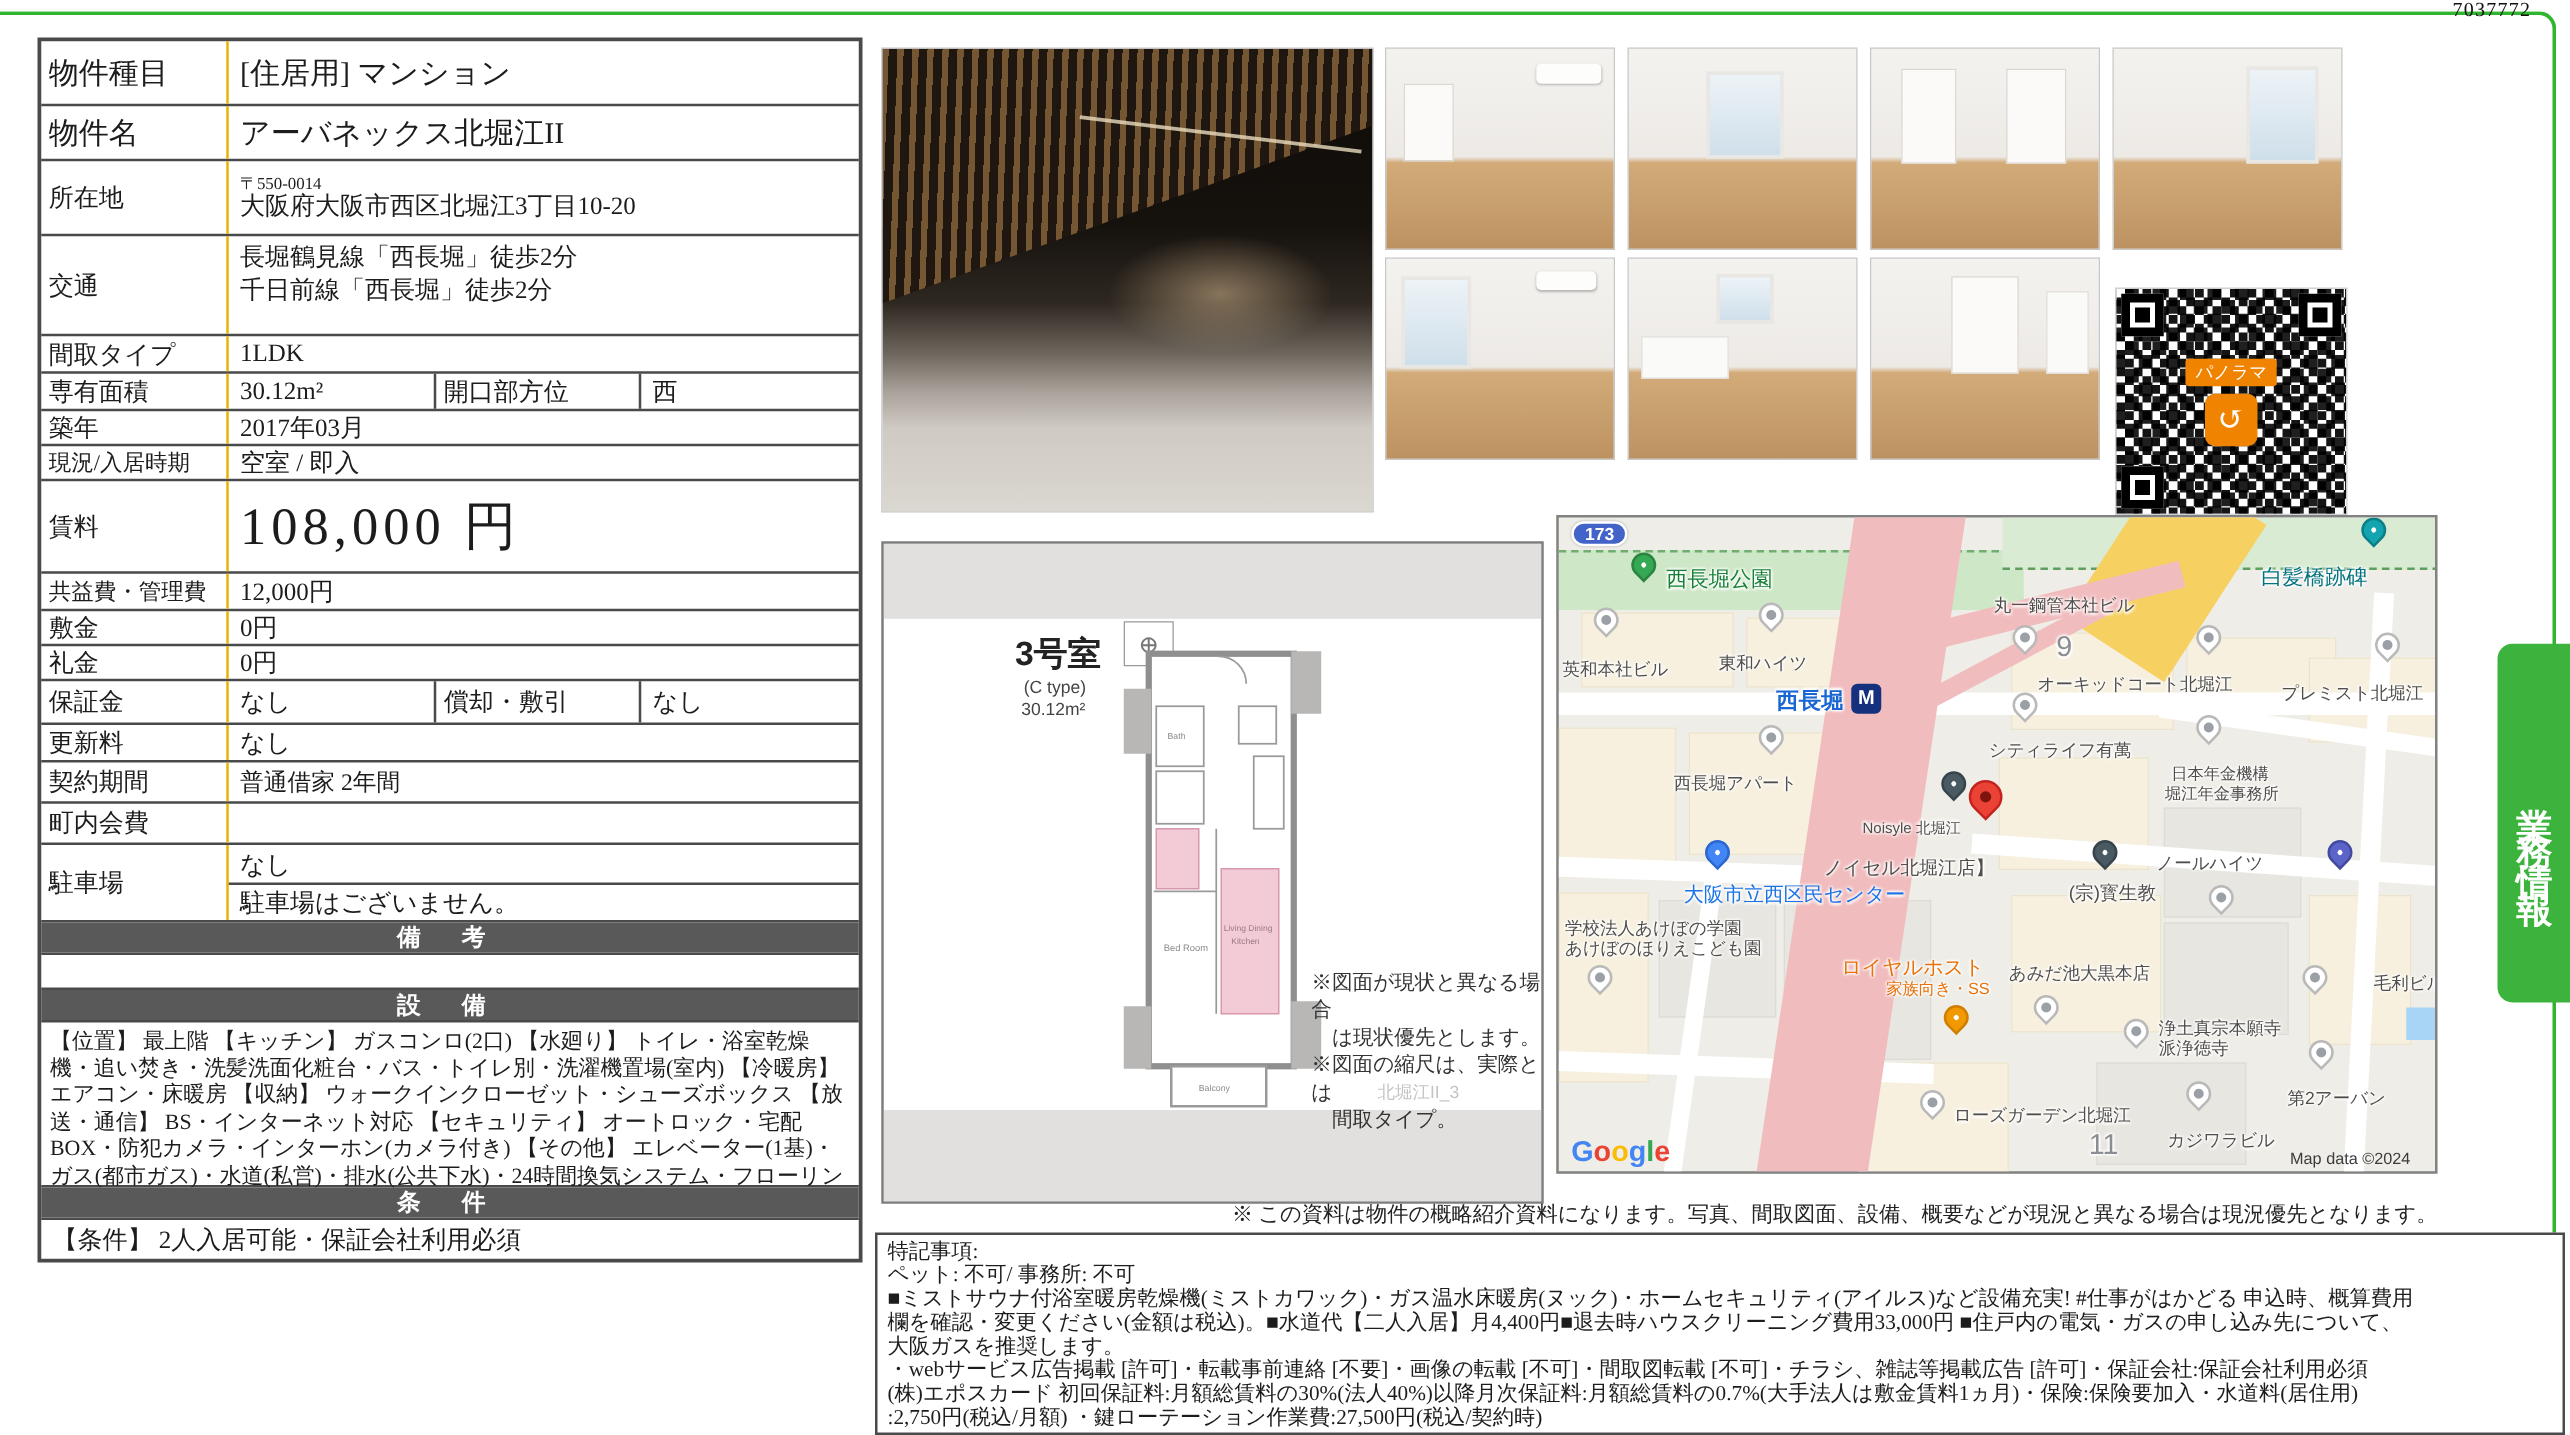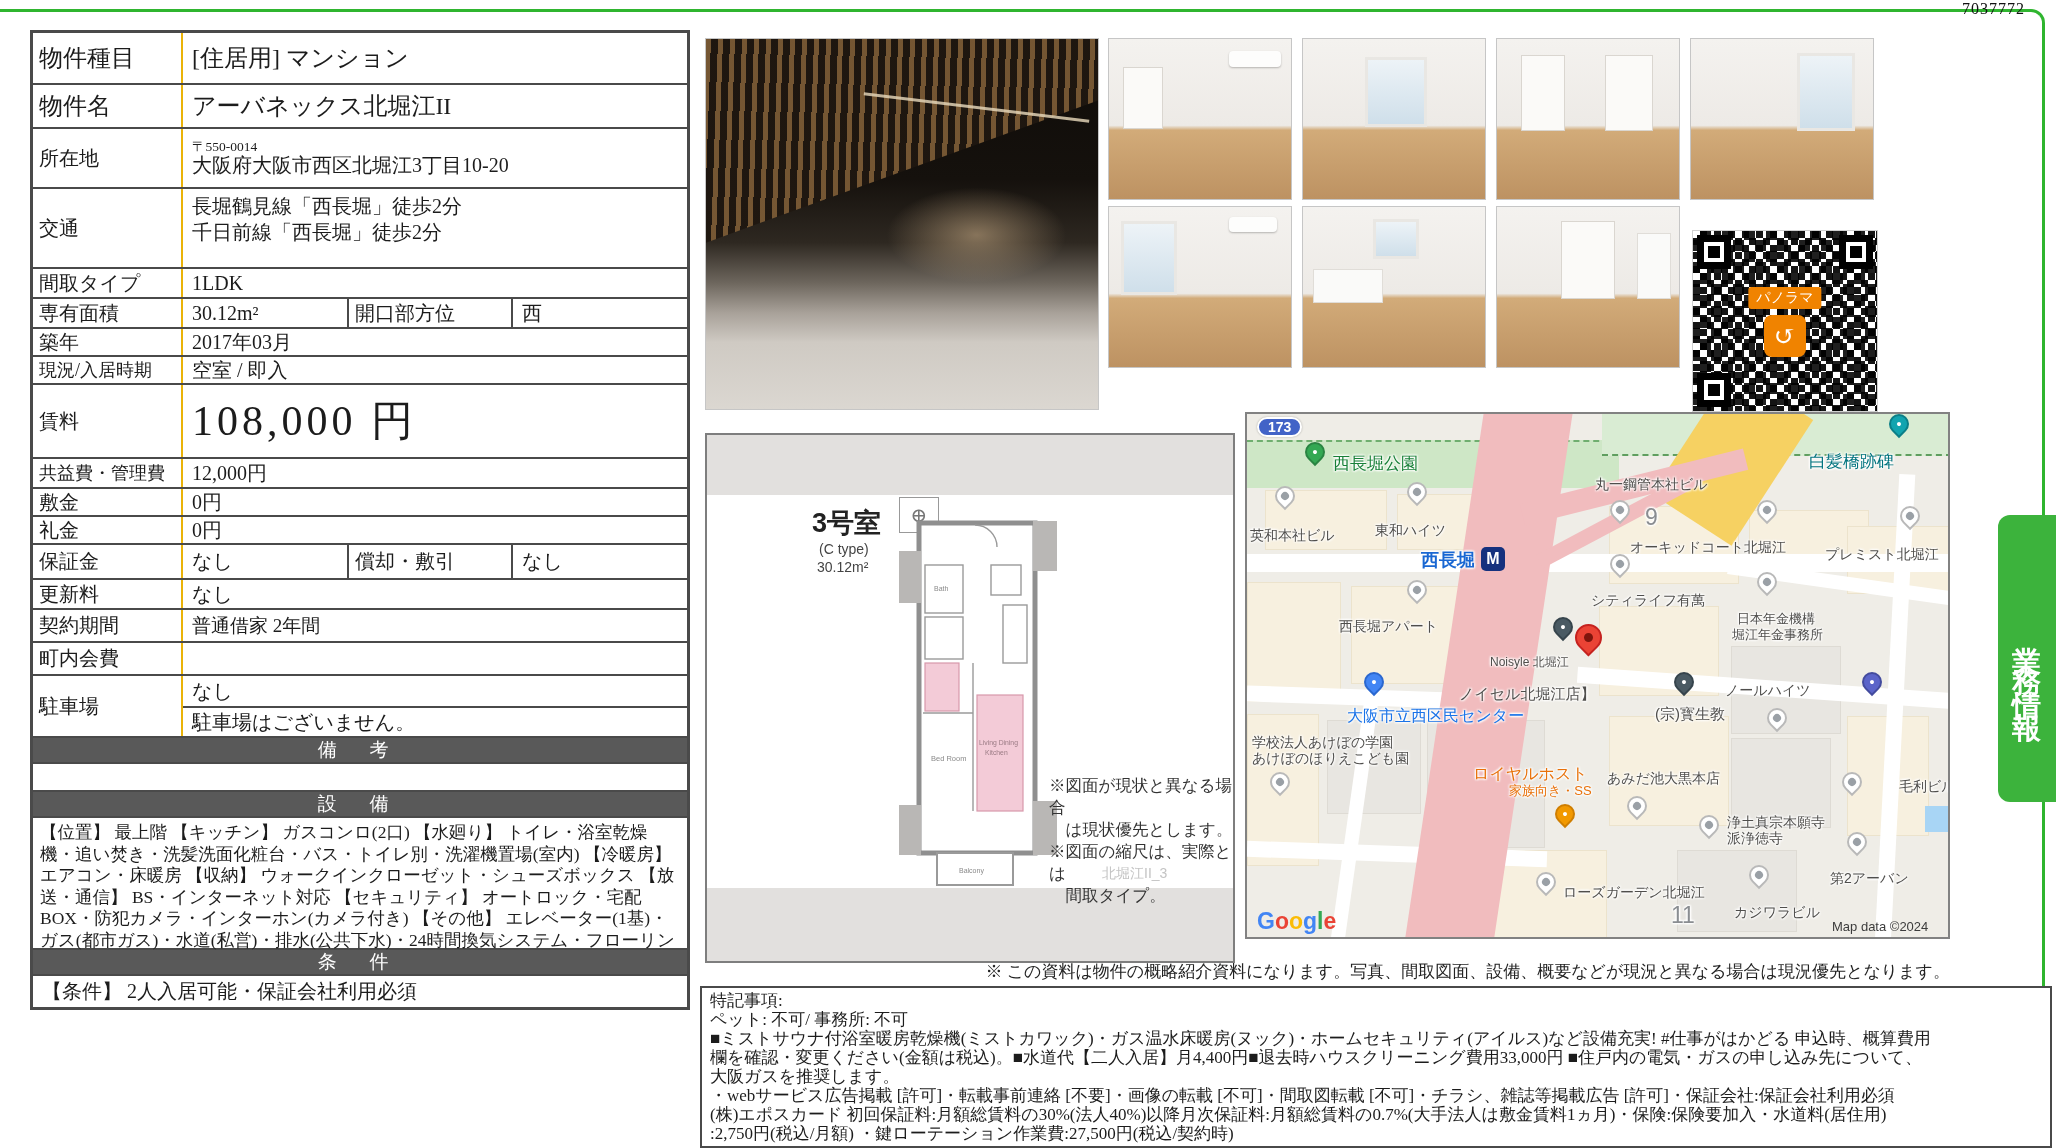--- a/index.html
+++ b/index.html
@@ -19,21 +19,21 @@
   .td{flex:1;padding:1px 9px;display:flex;align-items:center;font-size:20px;box-sizing:border-box;min-width:0;}
   .td1{flex:0 0 166px;border-right:2px solid #4a4a4a;}
   .th2{flex:0 0 164px;border-right:2px solid #4a4a4a;padding:1px 6px;display:flex;align-items:center;font-size:20px;box-sizing:border-box;}
   .big{font-size:24px;}
   .col{flex-direction:column;align-items:flex-start;justify-content:center;}
   .postal{font-size:13.5px;line-height:15px;}
   .addr{font-size:20px;line-height:23px;}
   .tr-trans .td{flex-direction:column;align-items:flex-start;justify-content:flex-start;padding-top:4px;line-height:26px;}
   .rent{font-size:42px;letter-spacing:4px;}
   .band{flex:1;background:#595959;color:#fff;text-align:center;font-size:19px;
-        display:flex;align-items:center;justify-content:center;letter-spacing:14px;}
+        display:flex;align-items:center;justify-content:center;letter-spacing:14px;font-weight:bold;}
   .blk{display:block;font-size:17.5px;line-height:21.5px;padding:4px 7px;}
   .pkwrap{flex:1;display:flex;flex-direction:column;min-width:0;}
   .pkrow{height:30px;display:flex;align-items:center;padding:0 9px;font-size:20px;}
   .pkrow + .pkrow{border-top:2px solid #4a4a4a;height:28px;}
 
   
   .photo{position:absolute;box-sizing:border-box;border:1px solid #c6c6c6;overflow:hidden;background:#eee;}
   .ph-main{left:705px;top:38px;width:394px;height:372px;
      background:linear-gradient(180deg,#0e0b08 0%,#15110d 38%,#2e2821 55%,#6e675e 66%,#a8a199 74%,#cfcac3 82%,#dbd7d1 100%);}
   .slats{position:absolute;left:0;top:0;width:100%;height:64%;

